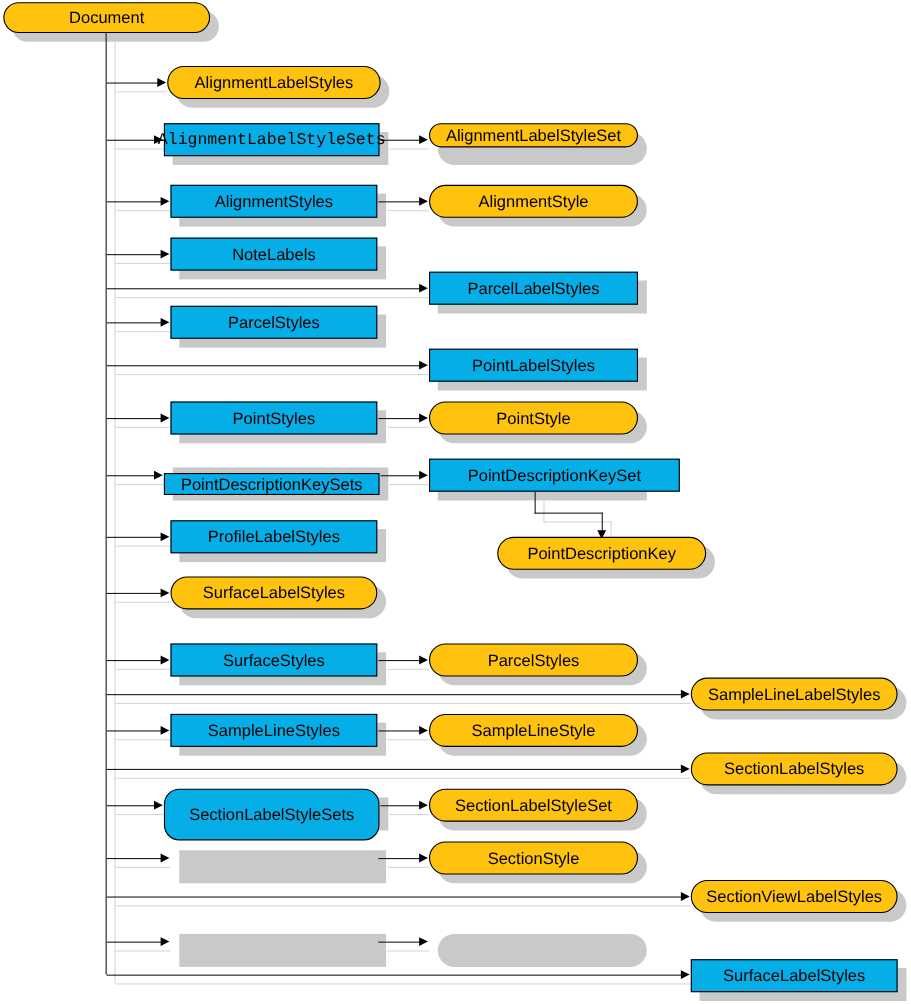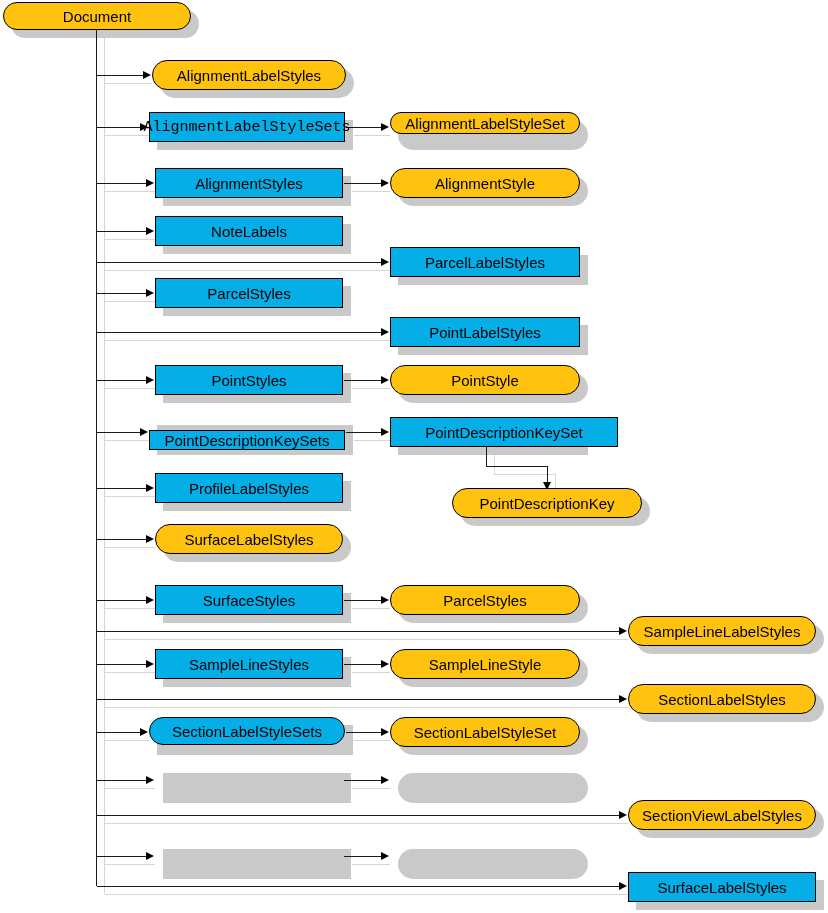--- a/index.html
+++ b/index.html
@@ -175,21 +175,21 @@
 
   <div class="shadow" style="left:163px;top:657px;width:188px;height:30px;"></div>
   <div class="node blue" style="left:155px;top:649px;width:188px;height:30px;">
     <span class="lbl">SampleLineStyles</span>
     </div>
   <div class="hline" style="left:97px;top:664px;width:50px;"></div>
   <div class="hline ghost" style="left:105px;top:672px;width:50px;"></div>
   <div class="arrow" style="left:146px;top:660px;"></div>
 
   <div class="shadow" style="left:157px;top:725px;width:196px;height:30px;"></div>
-  <div class="node blue" style="left:149px;top:717px;width:196px;height:28px;border-radius:14px;">
+  <div class="node blue" style="left:149px;top:717px;width:196px;height:47px;border-radius:14px;">
     <span class="lbl">SectionLabelStyleSets</span>
     </div>
   <div class="hline" style="left:97px;top:732px;width:44px;"></div>
   <div class="hline ghost" style="left:105px;top:740px;width:44px;"></div>
   <div class="arrow" style="left:140px;top:728px;"></div>
 
   <div class="shadow" style="left:163px;top:773px;width:188px;height:30px;"></div>
   <div class="hline" style="left:97px;top:780px;width:50px;"></div>
   <div class="hline ghost" style="left:105px;top:788px;width:50px;"></div>
   <div class="arrow" style="left:146px;top:776px;"></div>
@@ -278,20 +278,23 @@
 
   <div class="shadow round" style="left:398px;top:725px;width:190px;height:30px;"></div>
   <div class="node orange round" style="left:390px;top:717px;width:190px;height:30px;">
     <span class="lbl">SectionLabelStyleSet</span>
     </div>
   <div class="hline" style="left:346px;top:732px;width:36px;"></div>
   <div class="hline ghost" style="left:354px;top:740px;width:36px;"></div>
   <div class="arrow" style="left:381px;top:728px;"></div>
 
   <div class="shadow round" style="left:398px;top:773px;width:190px;height:30px;"></div>
+  <div class="node orange round" style="left:390px;top:765px;width:190px;height:30px;">
+    <span class="lbl">SectionStyle</span>
+    </div>
   <div class="hline" style="left:344px;top:780px;width:38px;"></div>
   <div class="hline ghost" style="left:352px;top:788px;width:38px;"></div>
   <div class="arrow" style="left:381px;top:776px;"></div>
 
   <div class="shadow round" style="left:398px;top:849px;width:190px;height:30px;"></div>
   <div class="hline" style="left:344px;top:856px;width:38px;"></div>
   <div class="hline ghost" style="left:352px;top:864px;width:38px;"></div>
   <div class="arrow" style="left:381px;top:852px;"></div>
 
   <div class="shadow round" style="left:636px;top:624px;width:188px;height:30px;"></div>

